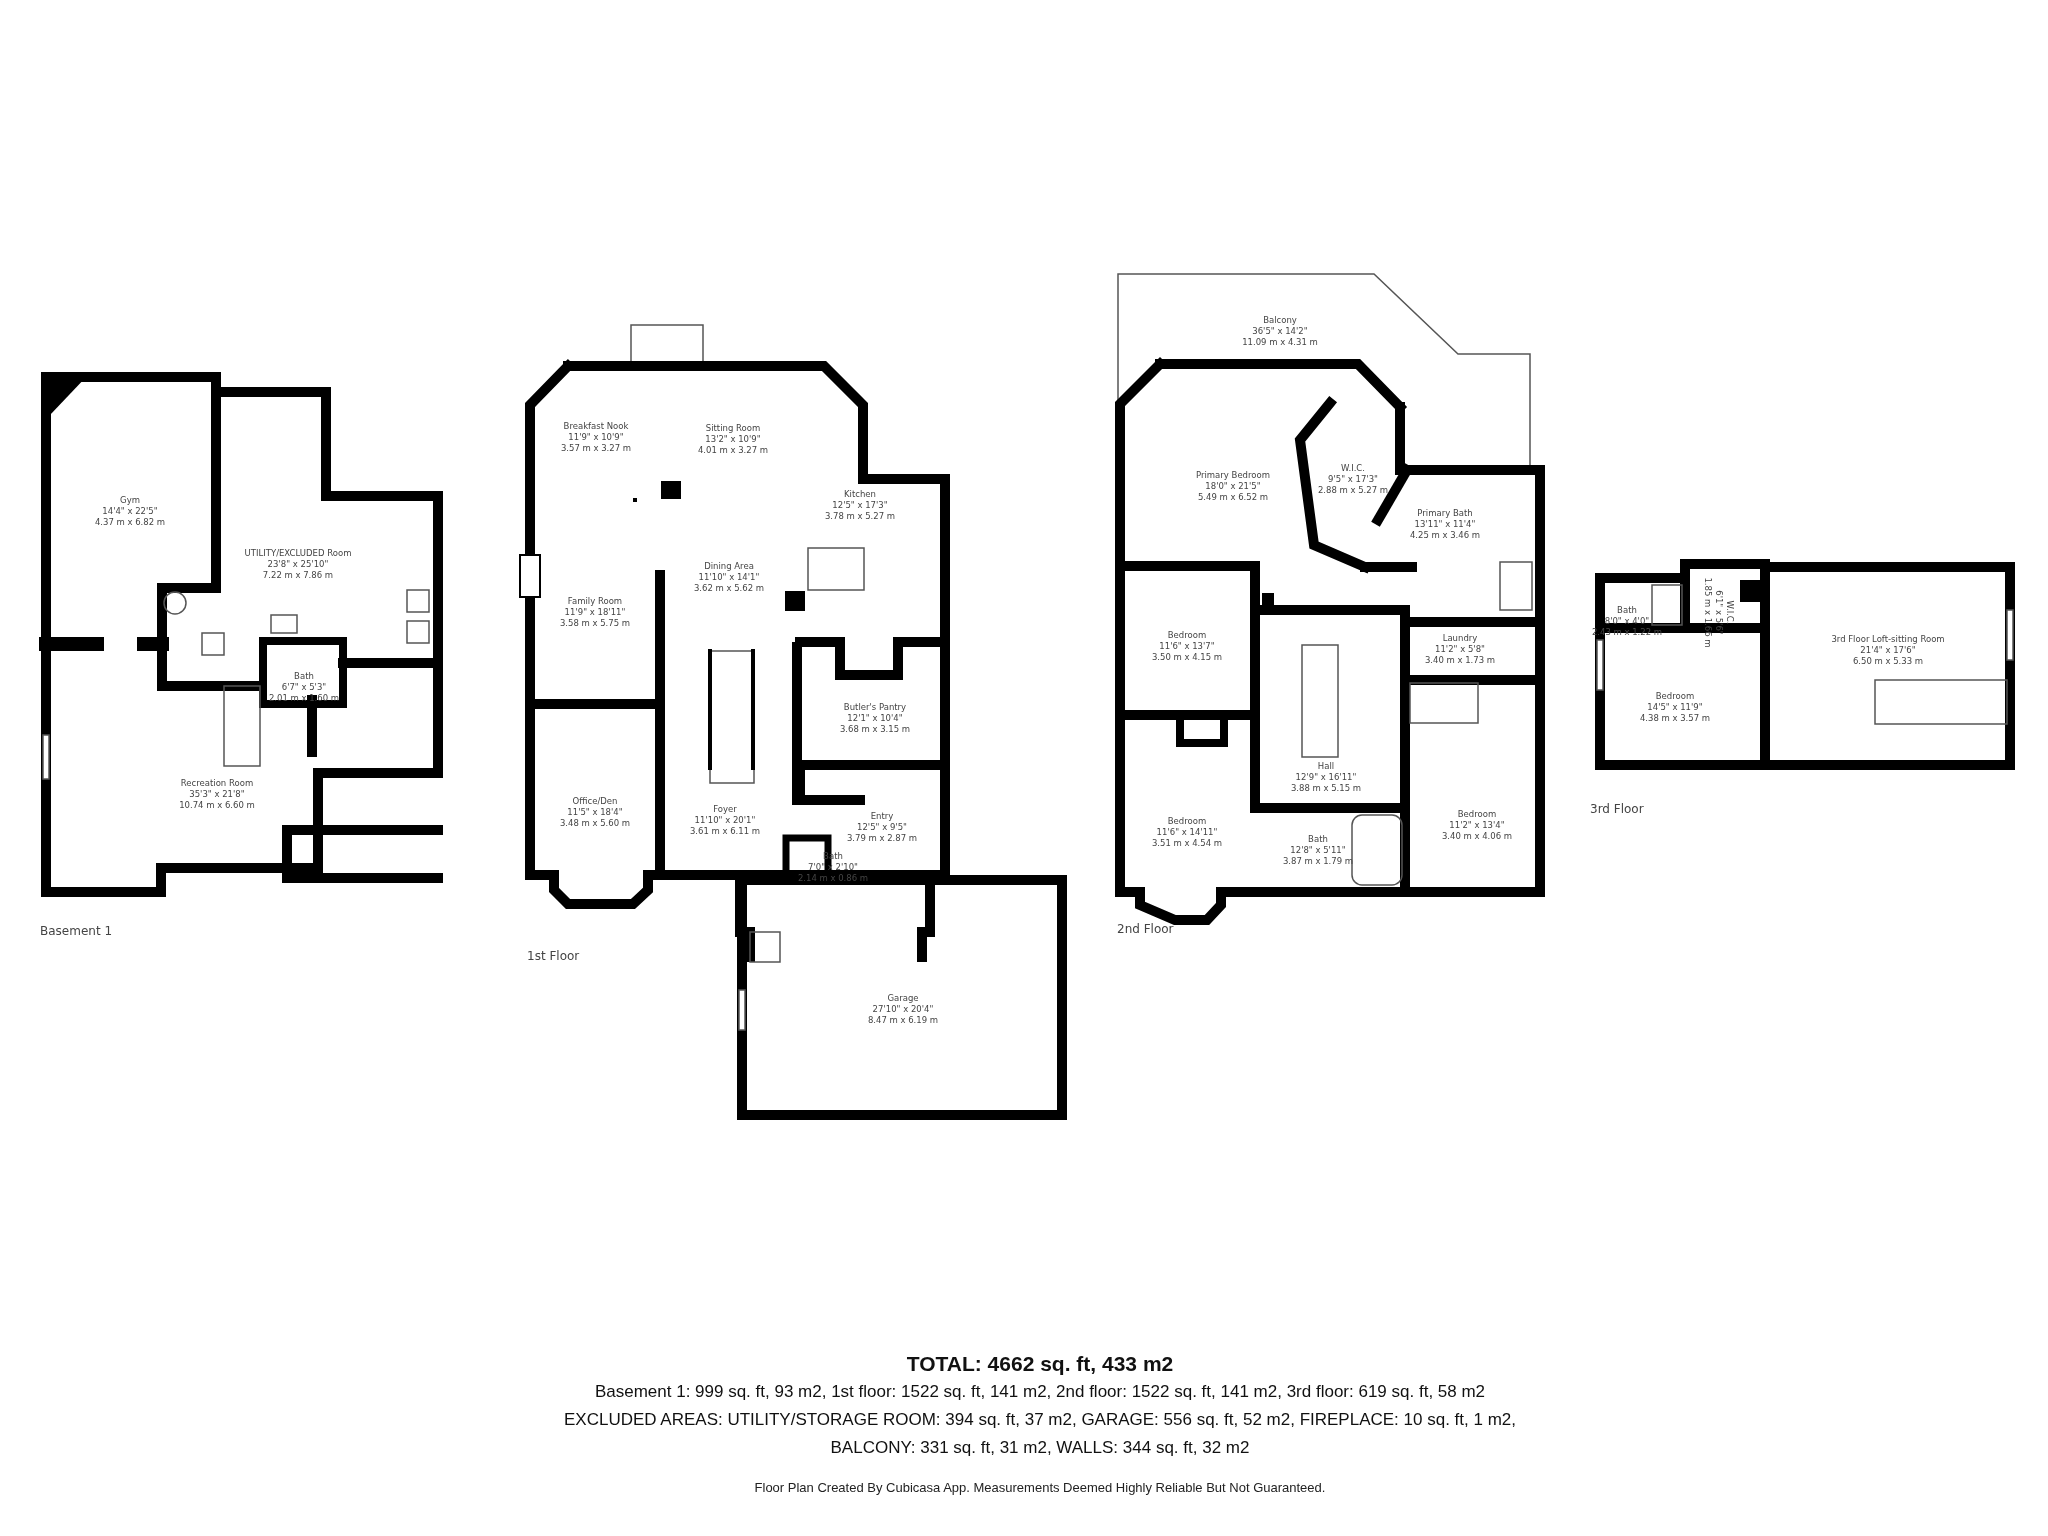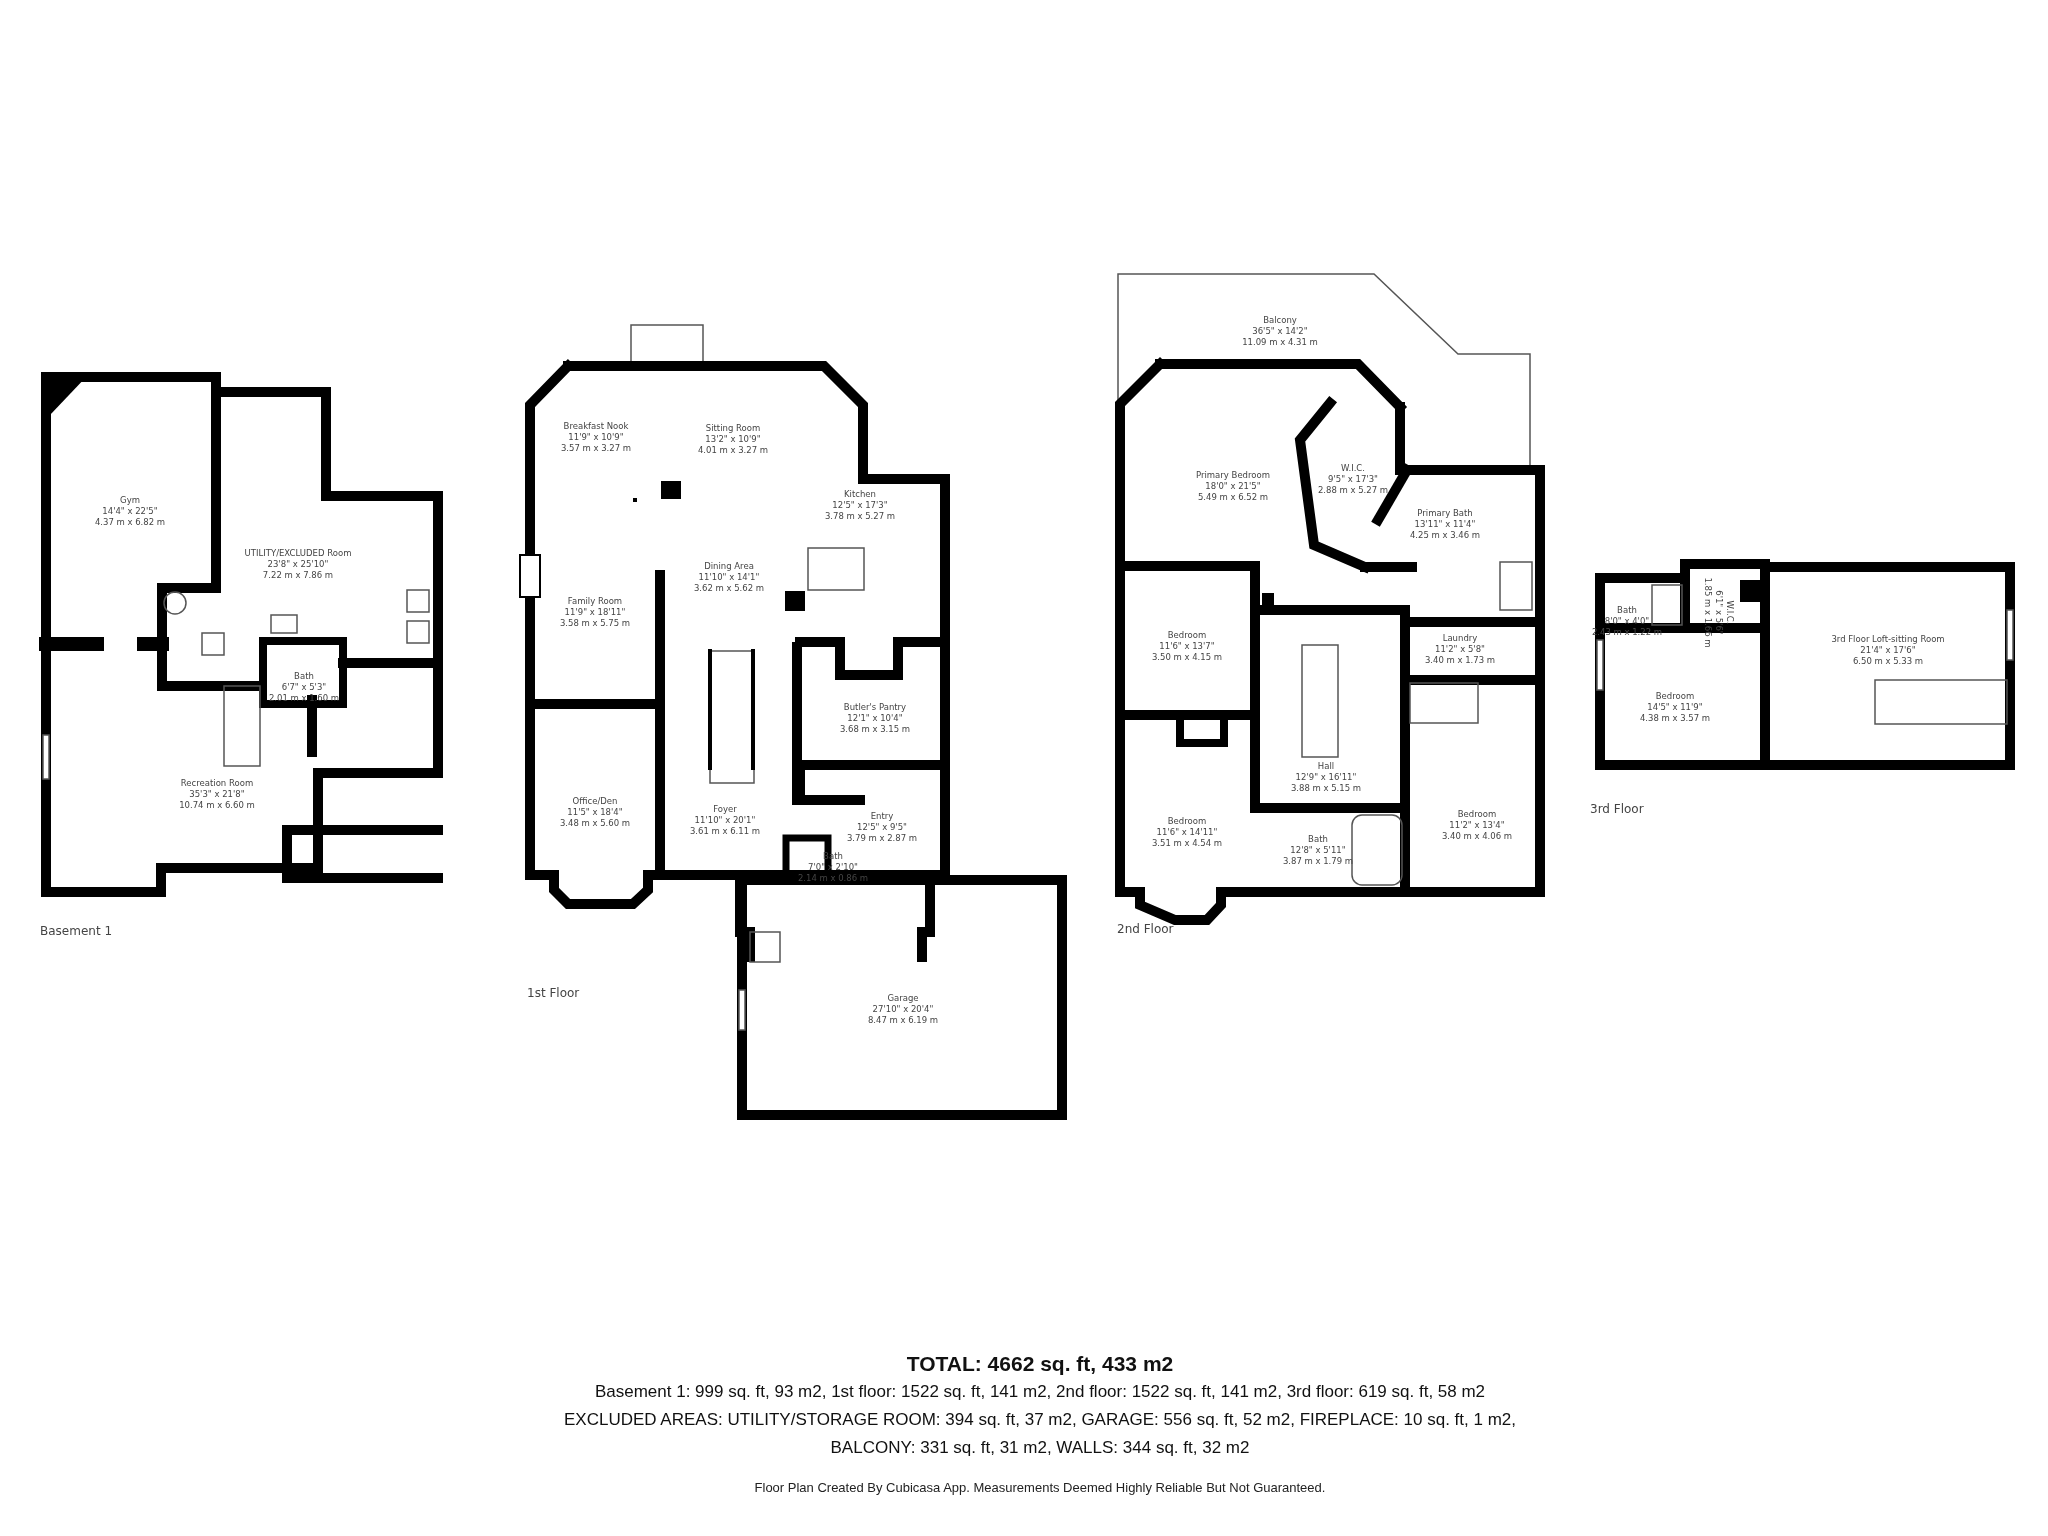--- a/index.html
+++ b/index.html
@@ -182,21 +182,21 @@
 <div class="lbl" style="left:833px;top:851px;">
   <span class="n">Bath</span>
   <span class="n">7'0" x 2'10"</span>
   <span class="n">2.14 m x 0.86 m</span>
 </div>
 <div class="lbl" style="left:903px;top:993px;">
   <span class="n">Garage</span>
   <span class="n">27'10" x 20'4"</span>
   <span class="n">8.47 m x 6.19 m</span>
 </div>
-<div class="floor-name" style="left:527px;top:949px;margin-top:37px;">1st Floor</div>
+<div class="floor-name" style="left:527px;top:949px;">1st Floor</div>
 
 <div class="lbl" style="left:1280px;top:315px;">
   <span class="n">Balcony</span>
   <span class="n">36'5" x 14'2"</span>
   <span class="n">11.09 m x 4.31 m</span>
 </div>
 <div class="lbl" style="left:1233px;top:470px;">
   <span class="n">Primary Bedroom</span>
   <span class="n">18'0" x 21'5"</span>
   <span class="n">5.49 m x 6.52 m</span>

